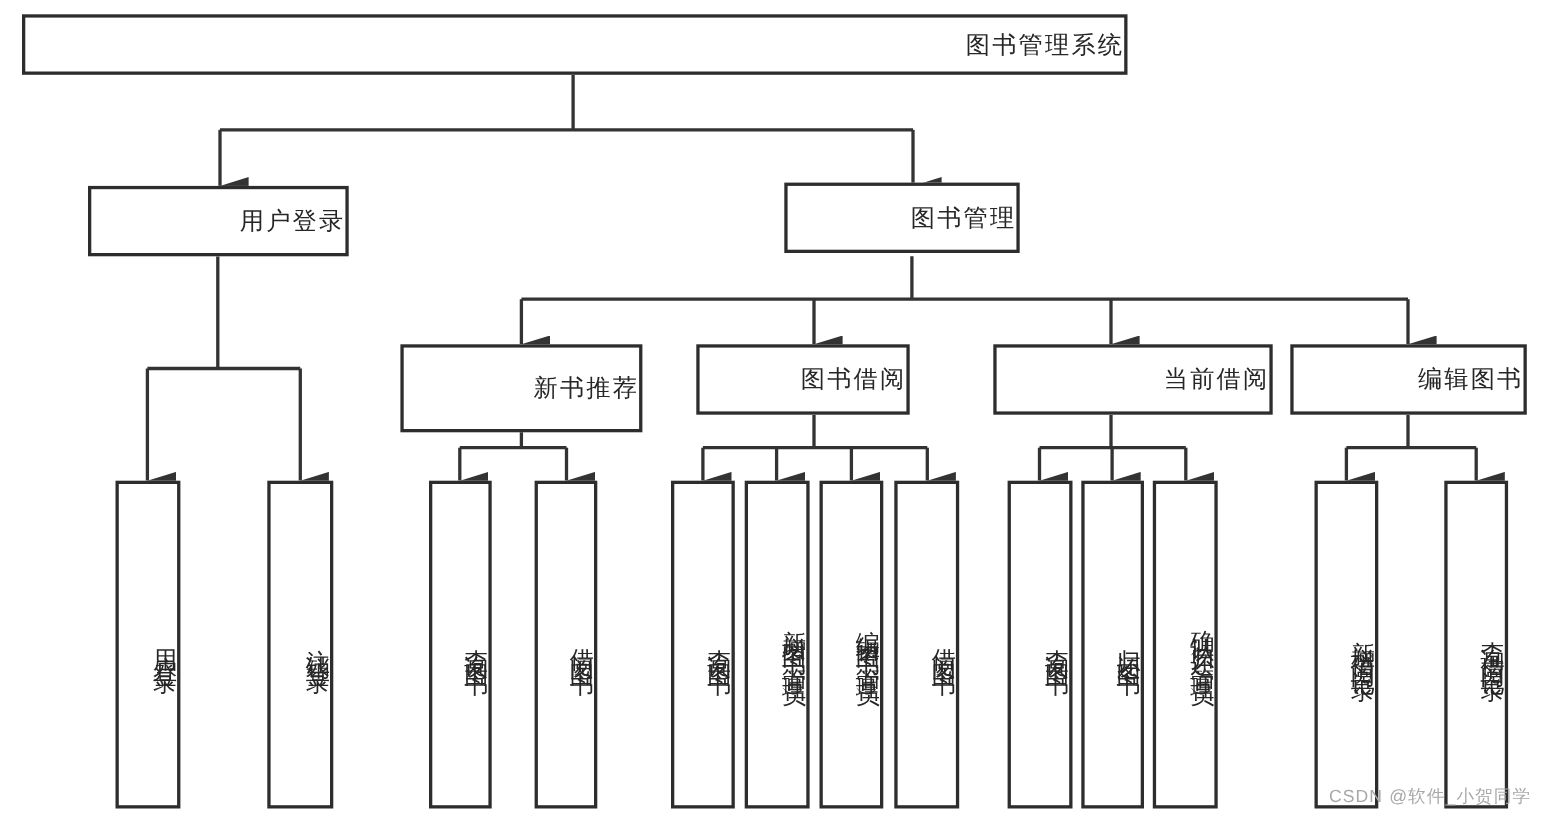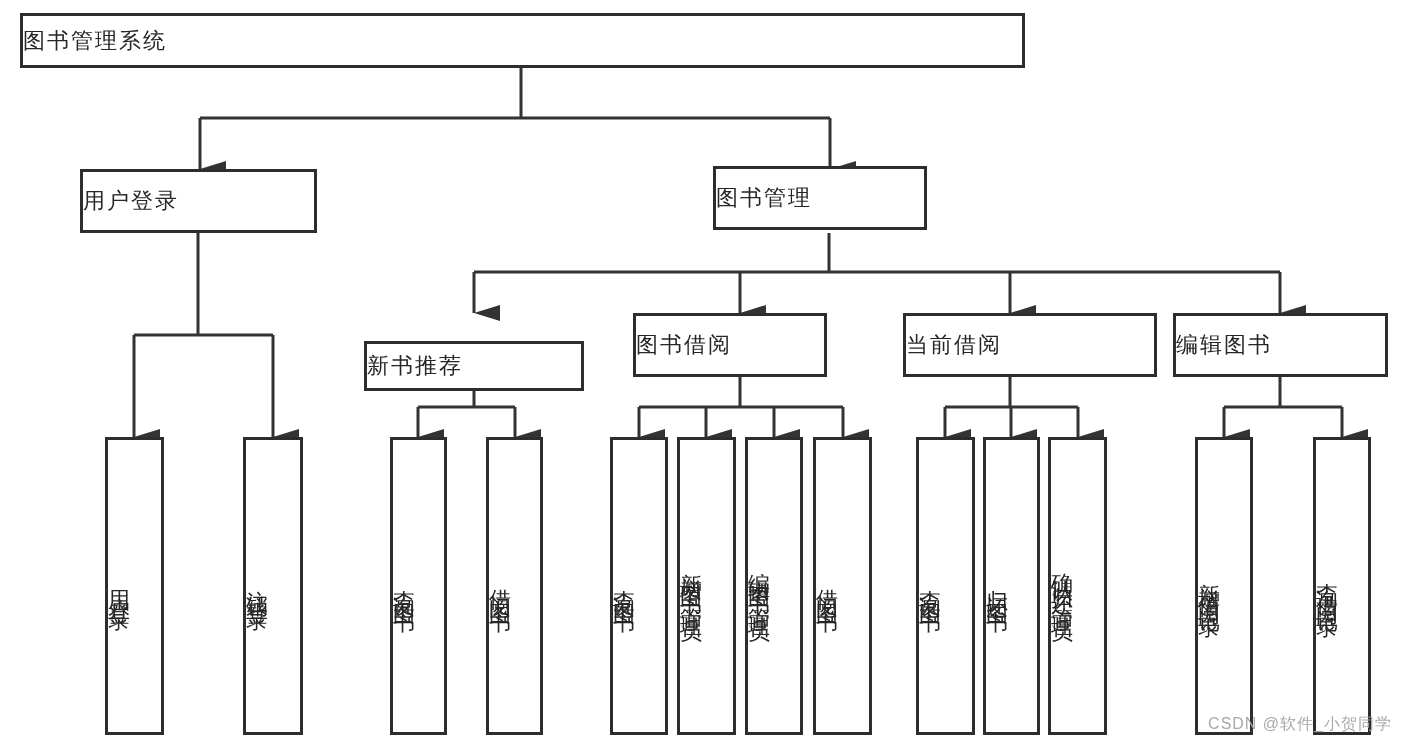--- a/index.html
+++ b/index.html
@@ -11,38 +11,38 @@
     overflow:hidden;
   }
   svg.wires{position:absolute;left:0;top:0;z-index:1;}
   .node{
     position:absolute;
     box-sizing:border-box;
     border:3px solid #2d2d2d;
     background:#ffffff;
     display:flex;
     align-items:center;
-    justify-content:flex-start;
+    justify-content:flex-end;
     color:#262626;
     font-size:22px;
     z-index:2;
   }
   .node .label{letter-spacing:2px;white-space:nowrap;}
   .node.v .label{
     writing-mode:vertical-rl;
     text-orientation:mixed;
     letter-spacing:7px;
     line-height:1;
     white-space:nowrap;
   }
   
   .n-root          {left:20px;  top:13px;  width:1005px; height:55px;}
   .n-user-login    {left:80px;  top:169px; width:237px;  height:64px;}
   .n-book-mgmt     {left:713px; top:166px; width:214px;  height:64px;}
-  .n-new-book-rec  {left:364px; top:313px; width:220px;  height:50px;margin-top:28px;}
+  .n-new-book-rec  {left:364px; top:313px; width:220px;  height:80px;}
   .n-book-borrow   {left:633px; top:313px; width:194px;  height:64px;}
   .n-current-borrow{left:903px; top:313px; width:254px;  height:64px;}
   .n-borrow-records{left:1173px;top:313px; width:215px;  height:64px;}
   
   .leaf{top:437px;height:298px;}
   .l-1 {left:105px; width:59px;}
   .l-2 {left:243px; width:60px;}
   .l-3 {left:390px; width:57px;}
   .l-4 {left:486px; width:57px;}
   .l-5 {left:610px; width:58px;}

